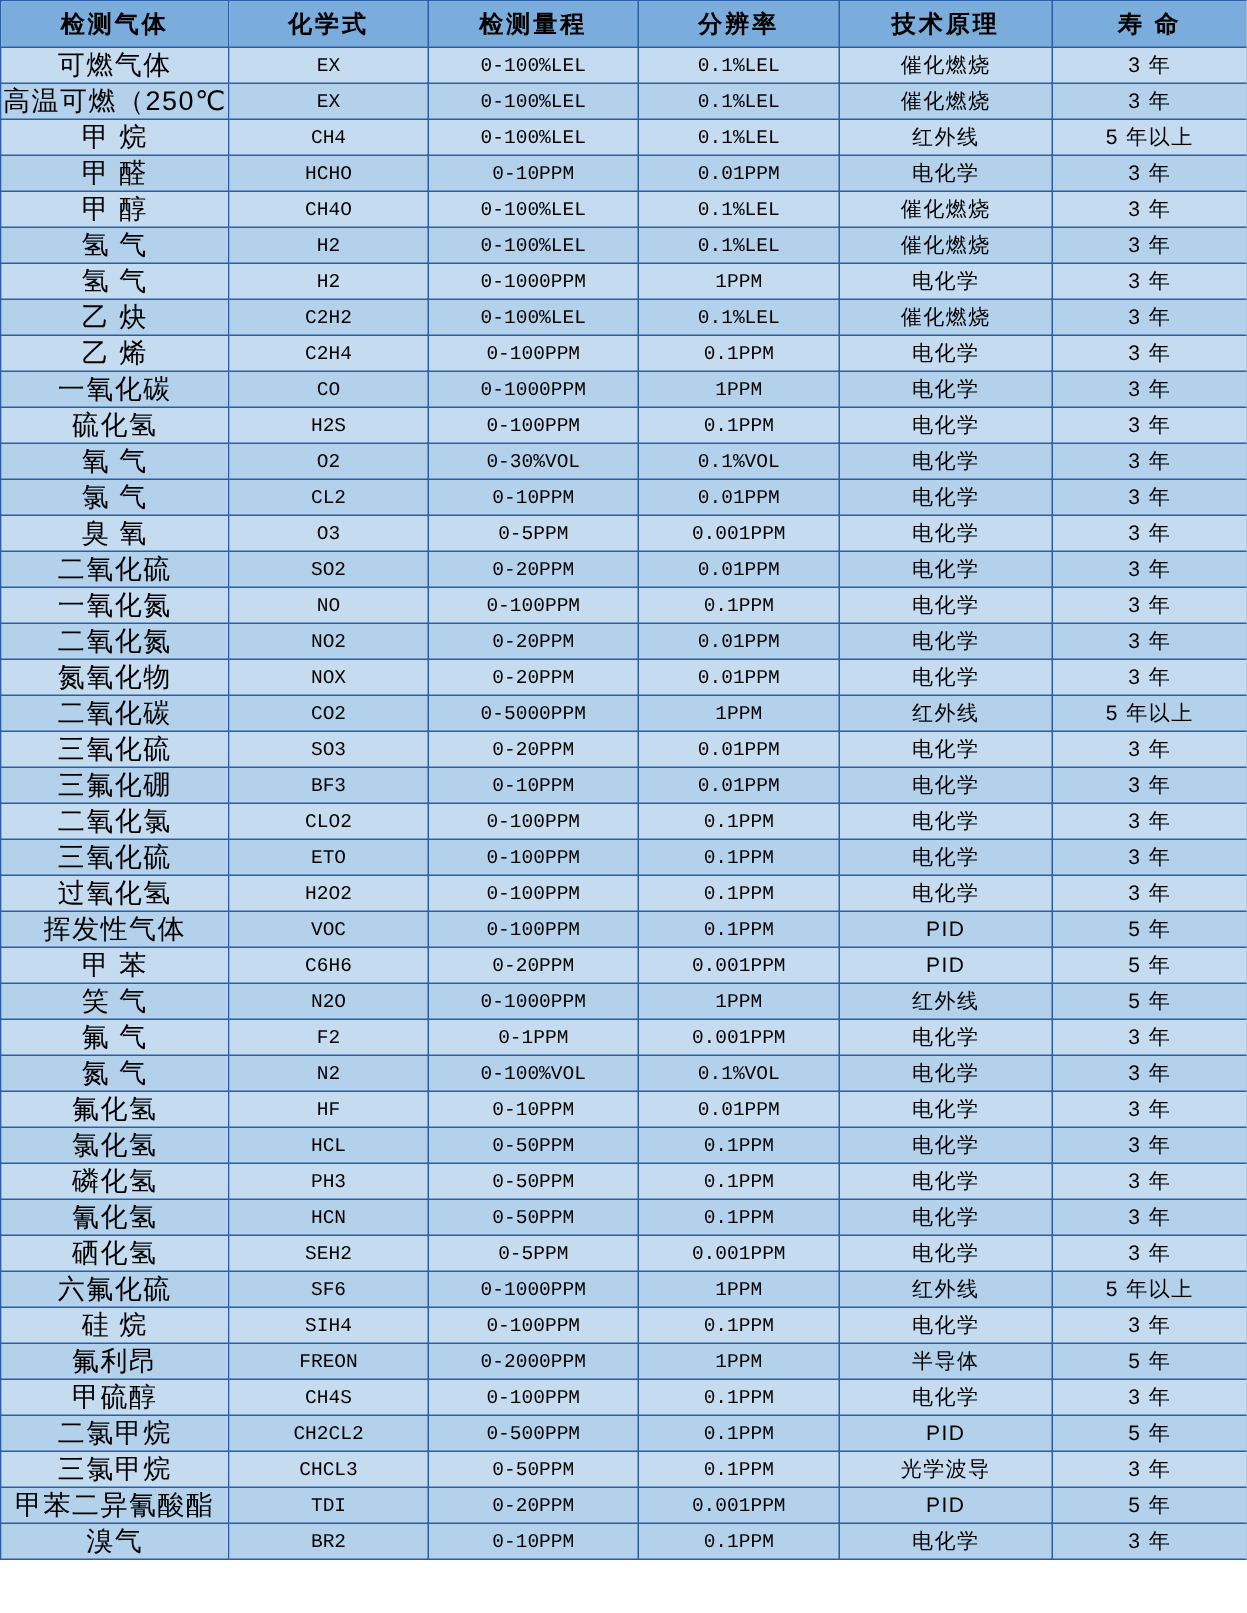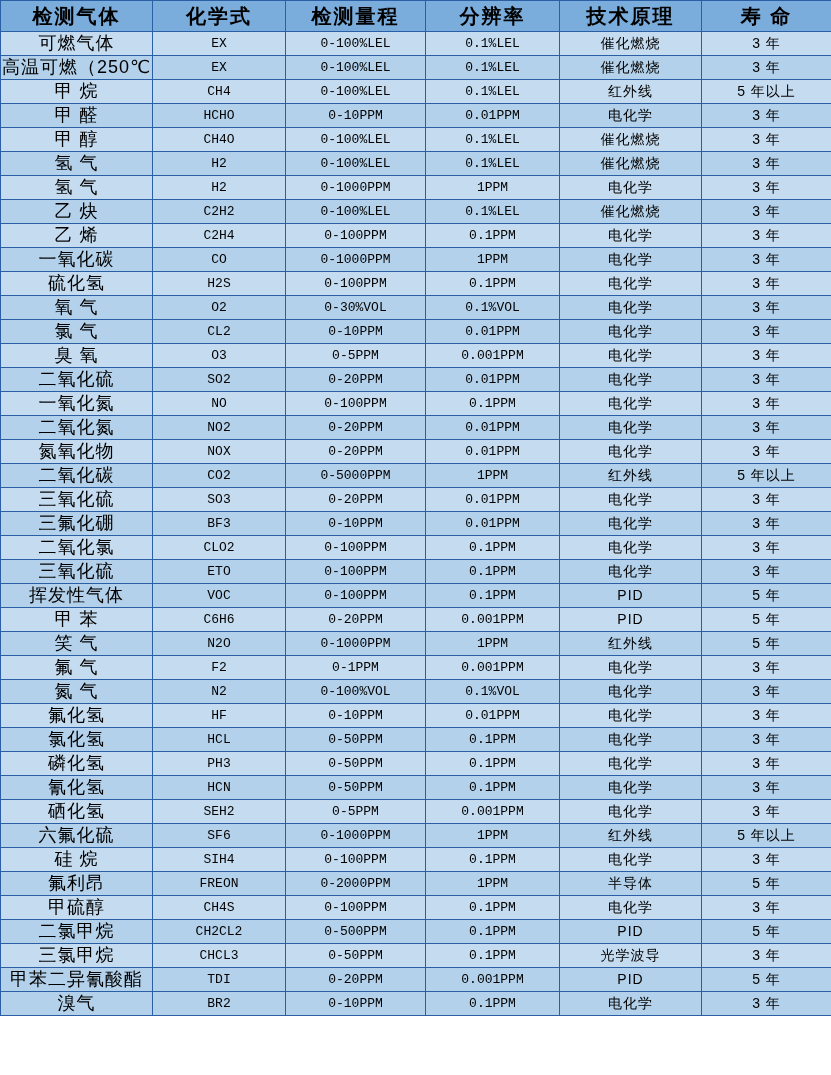--- a/index.html
+++ b/index.html
@@ -27,21 +27,21 @@
     border: 1px solid #2a5fa5;
     text-align: center;
     vertical-align: middle;
     color: #000000;
     white-space: nowrap;
     overflow: hidden;
   }
   #gas-table thead th {
     background: #7aaddc;
     height: 28px;
-    font-size: 20px;
+    font-size: 16px;
     font-weight: bold;
     letter-spacing: 2px;
   }
   #gas-table tbody td {
     height: 21px;
     line-height: 21px;
     font-size: 14px;
     font-weight: normal;
   }
   #gas-table tbody tr.odd td { background: #c5dcf0; }
@@ -263,20 +263,28 @@
         <td class="col-5">3 年</td>
       </tr>
       <tr class="even">
         <td class="col-0">三氧化硫</td>
         <td class="col-1">ETO</td>
         <td class="col-2">0-100PPM</td>
         <td class="col-3">0.1PPM</td>
         <td class="col-4">电化学</td>
         <td class="col-5">3 年</td>
       </tr>
+      <tr class="odd">
+        <td class="col-0">过氧化氢</td>
+        <td class="col-1">H2O2</td>
+        <td class="col-2">0-100PPM</td>
+        <td class="col-3">0.1PPM</td>
+        <td class="col-4">电化学</td>
+        <td class="col-5">3 年</td>
+      </tr>
       <tr class="even">
         <td class="col-0">挥发性气体</td>
         <td class="col-1">VOC</td>
         <td class="col-2">0-100PPM</td>
         <td class="col-3">0.1PPM</td>
         <td class="col-4">PID</td>
         <td class="col-5">5 年</td>
       </tr>
       <tr class="odd">
         <td class="col-0">甲 苯</td>

